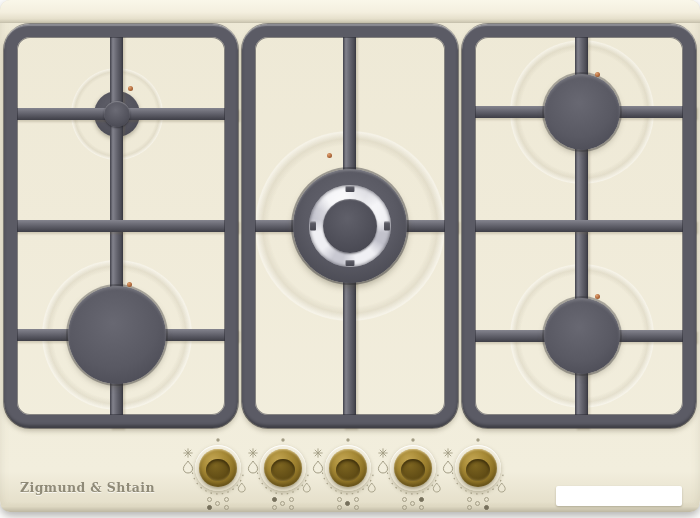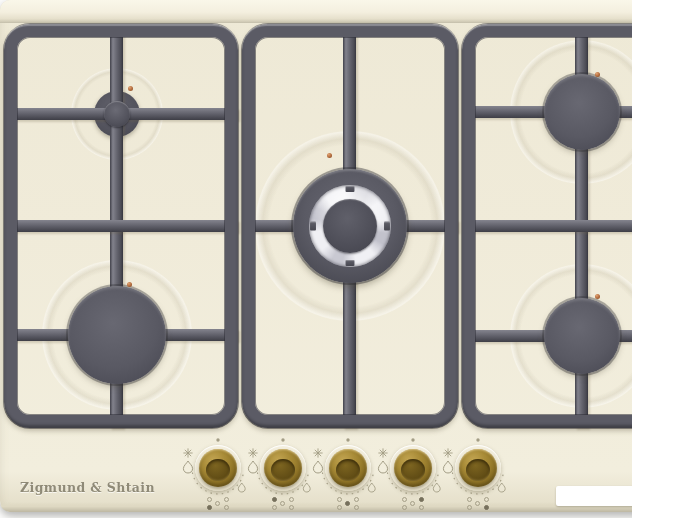--- a/index.html
+++ b/index.html
@@ -1,17 +1,17 @@
 <!DOCTYPE html>
 <html><head>
 <meta charset="utf-8">
 <style>
   html,body{margin:0;padding:0;background:#ffffff;}
   *{box-sizing:border-box;}
-  .stage{position:relative;width:632px;height:518px;overflow:hidden;background:#fdfdfc;
+  .stage{position:relative;width:700px;height:518px;overflow:hidden;background:#fdfdfc;
          font-family:"DejaVu Sans","Liberation Sans",sans-serif;}
   
   .hob{position:absolute;left:0;top:0;width:700px;height:512px;border-radius:10px 10px 12px 12px;
        background:linear-gradient(180deg,#eee9d6 0%,#f0ebd9 45%,#f2eedd 92%,#e2dcc6 100%);
        box-shadow:0 4px 8px rgba(90,90,88,0.45), inset 0 0 8px rgba(150,140,115,0.22);}
   .top-bevel{position:absolute;left:0;top:0;width:700px;height:23px;border-radius:10px 10px 0 0;
        background:linear-gradient(180deg,#faf7e9 0%,#f4efdf 55%,#e6e0cc 85%,#cfc9b4 100%);
        border-bottom:1px solid rgba(140,130,105,0.45);z-index:2;}
   .hob-bottom-edge{position:absolute;left:0;top:502px;width:700px;height:10px;border-radius:0 0 12px 12px;
        background:linear-gradient(180deg,rgba(226,220,198,0) 0%,#ded8c2 45%,#bdb7a2 100%);z-index:2;}

